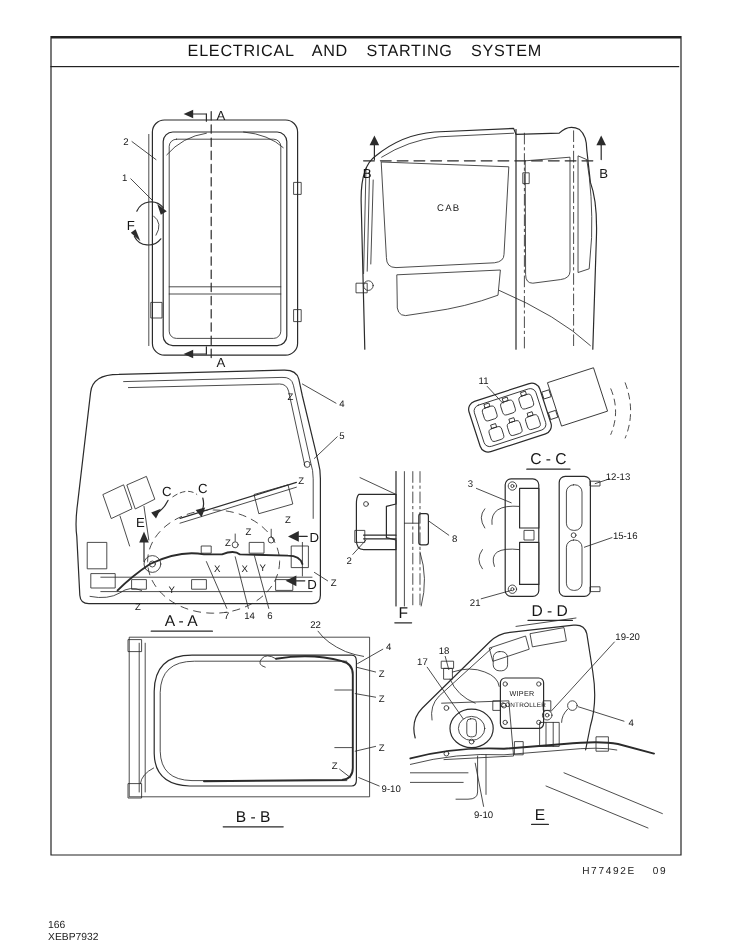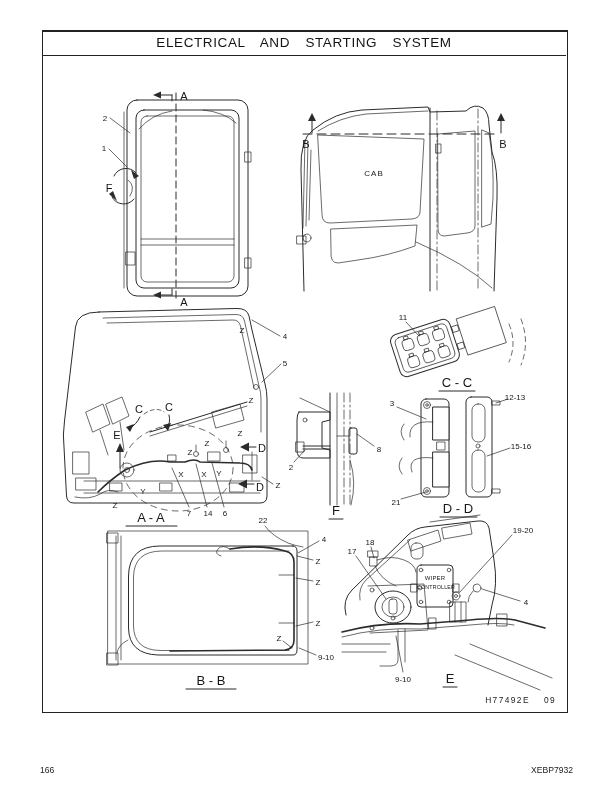--- a/index.html
+++ b/index.html
@@ -3,29 +3,29 @@
 <meta charset="utf-8">
 <style>
   html,body{margin:0;padding:0;background:#ffffff;}
   .page{position:relative;width:611px;height:792px;background:#fff;
         font-family:"Liberation Sans", sans-serif;color:#111;overflow:hidden;}
   .frame{position:absolute;left:42px;top:30px;width:524px;height:680px;
          border:1.4px solid #222;border-top-width:2px;}
   .title-band{position:absolute;left:42px;top:30px;width:524px;height:25px;
          border-bottom:1.4px solid #222;display:flex;align-items:center;justify-content:center;
          font-size:13.5px;letter-spacing:.6px;word-spacing:11px;color:#141414;}
-  .plate{position:absolute;left:42px;top:695px;width:514px;text-align:right;
+  .plate{position:absolute;left:42px;top:720px;width:514px;text-align:right;
          font-size:8.4px;letter-spacing:1.4px;color:#222;}
   .plate span{display:inline-block;}
   .plate .rev{margin-left:14px;}
   .caption{position:absolute;left:0;top:714px;width:611px;text-align:center;color:#141414;}
   .caption .l1{font-size:11.5px;font-weight:bold;word-spacing:5px;letter-spacing:.3px;margin-bottom:1px;}
   .caption .ln{font-size:7.6px;line-height:7.8px;}
   .footer{position:absolute;left:40px;right:38px;top:765px;display:flex;
-          justify-content:space-between;font-size:8.6px;color:#222;}
+          justify-content:space-between;font-size:8.6px;color:#222;flex-direction:column;}
   svg.diagram{position:absolute;left:0;top:0;}
   svg .s{stroke:#2b2b2b;fill:none;stroke-width:1;stroke-linecap:round;stroke-linejoin:round;}
   svg .thin{stroke-width:.7;}
   svg .thick{stroke-width:1.6;}
   svg .fillw{fill:#fff;}
   svg .filld{fill:#2b2b2b;stroke:none;}
   svg text{fill:#161616;font-family:"Liberation Sans", sans-serif;}
   svg .lbl{font-size:8px;}
   svg .lbl-md{font-size:11px;}
   svg .lbl-lg{font-size:13px;}

